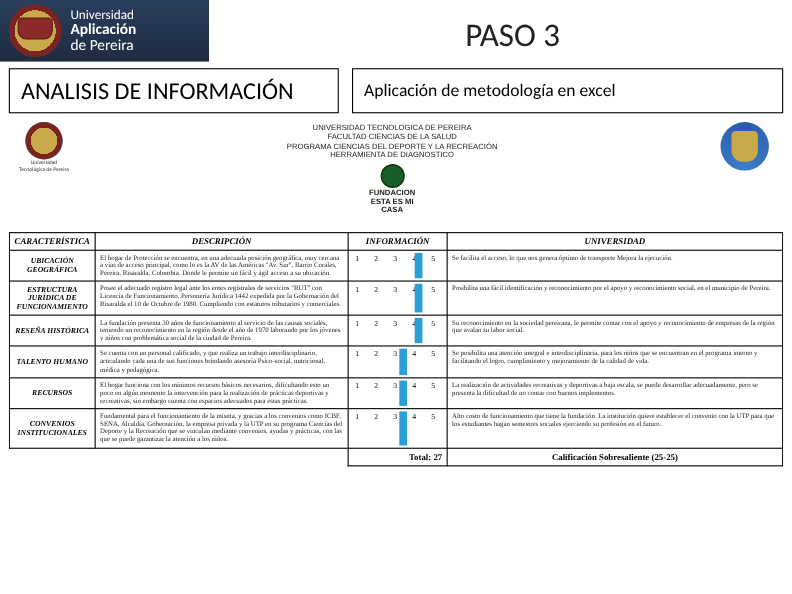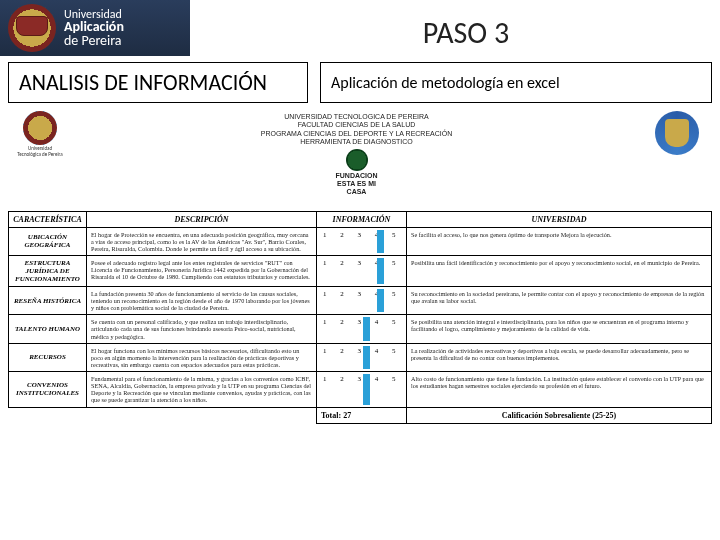--- a/index.html
+++ b/index.html
@@ -142,18 +142,18 @@
         <tr>
           <td class="rowhead">CONVENIOS INSTITUCIONALES</td>
           <td class="desc">Fundamental para el funcionamiento de la misma, y gracias a los convenios como ICBF, SENA, Alcaldía, Gobernación, la empresa privada y la UTP en su programa Ciencias del Deporte y la Recreación que se vinculan mediante convenios, ayudas y prácticas, con las que se puede garantizar la atención a los niños.</td>
           <td class="cal"><div class="hl" style="left: 46px;"></div><span class="marks">1   2   3   4   5</span></td>
           <td class="com">Alto costo de funcionamiento que tiene la fundación. La institución quiere establecer el convenio con la UTP para que los estudiantes hagan semestres sociales ejerciendo su profesión en el futuro.</td>
         </tr>
       </tbody>
     <tfoot>
       <tr class="total-row">
         <td colspan="2" style="border:none;"></td>
-        <td style=""><span>Total:</span> <span>27</span></td>
+        <td style="text-align:right;"><span>Total:</span> <span>27</span></td>
         <td class="sob">Calificación Sobresaliente (25-25)</td>
       </tr>
     </tfoot>
   </table>
 </div>
 
 </body></html>

